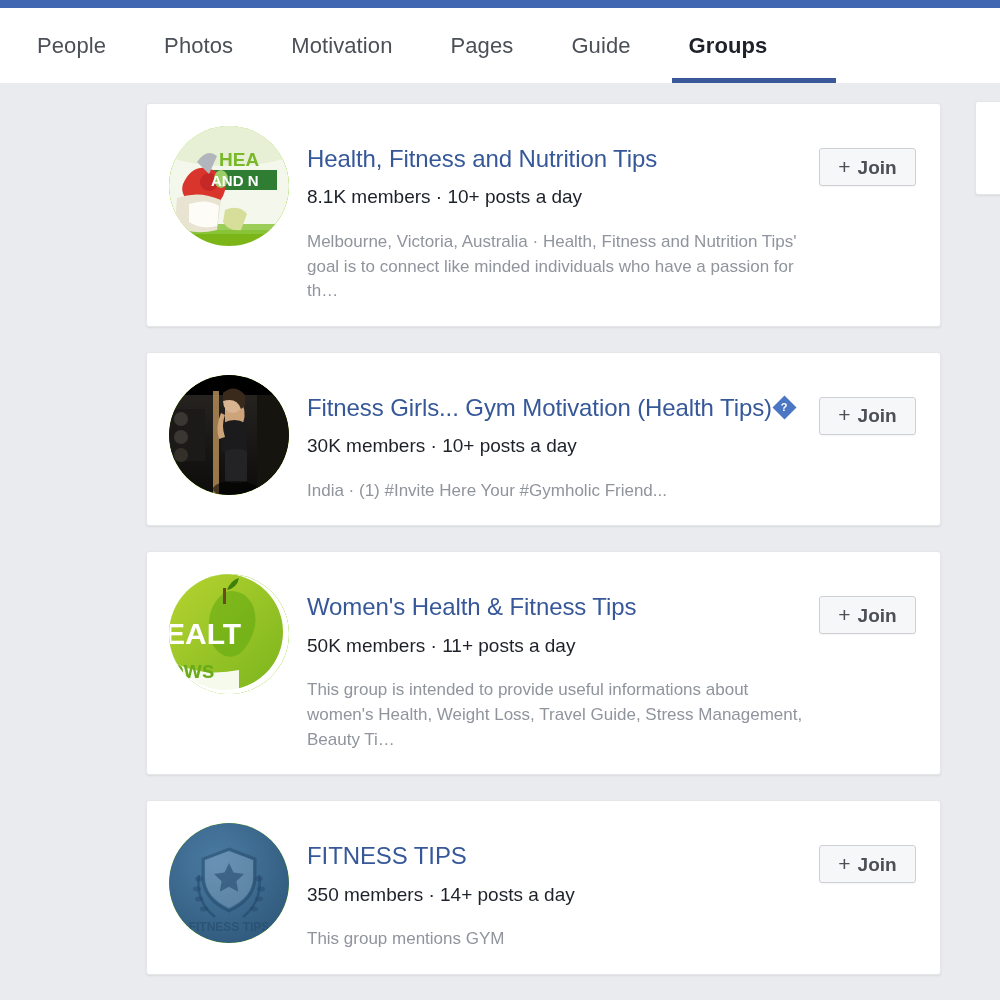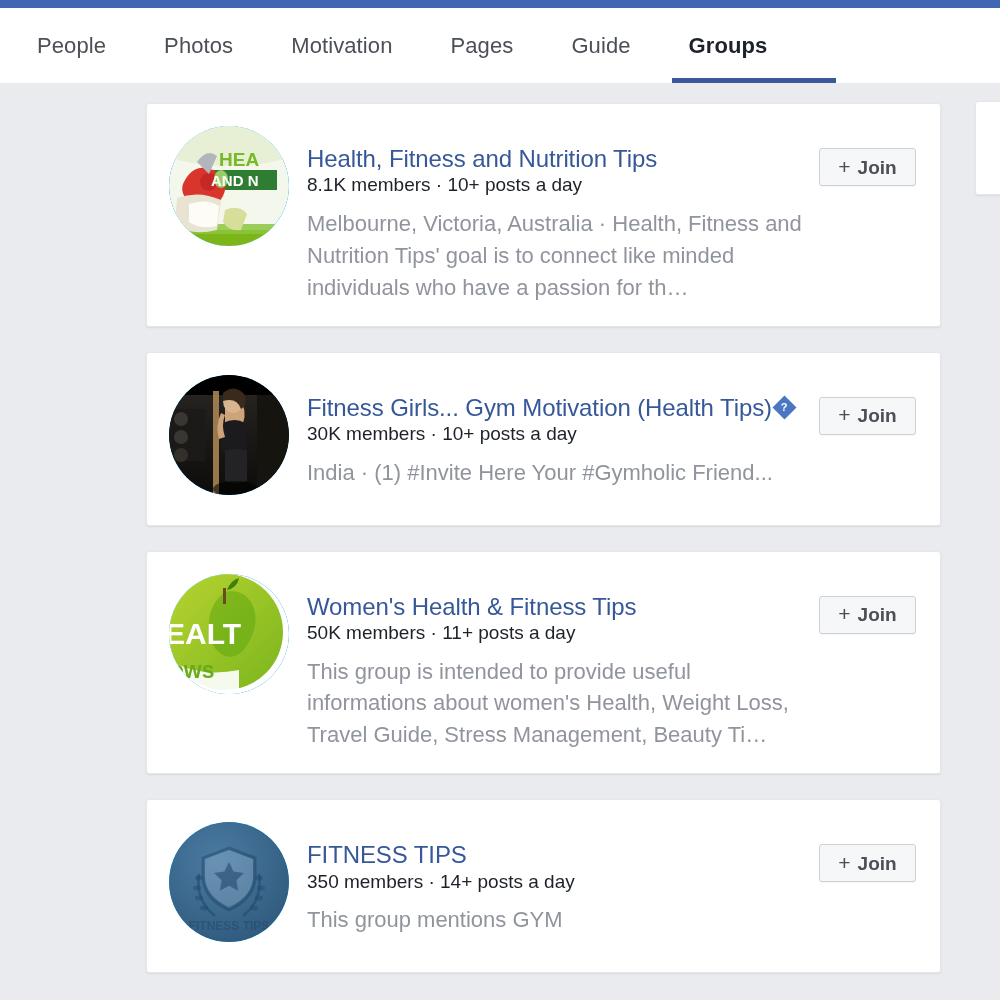--- a/index.html
+++ b/index.html
@@ -100,21 +100,21 @@
 
   
   .avatar {
     flex: 0 0 auto;
     width: 120px;
     height: 120px;
     border-radius: 50%;
     overflow: hidden;
     position: relative;
     margin-right: 18px;
-    background: #0ea5e9;
+    background: #84cc16;
   }
 
   .avatar svg { display: block; width: 120px; height: 120px; }
 
   
   .card-text {
     flex: 1 1 auto;
     min-width: 0;
     padding-top: 18px;
     padding-right: 4px;
@@ -149,27 +149,28 @@
     font-size: 11px;
     line-height: 1;
     color: #ffffff;
     text-align: center;
     font-weight: bold;
   }
 
   .group-meta {
     font-size: 19px;
     color: #1d2129;
+    margin-top: 12px;
     line-height: 1.3;
   }
 
   .group-desc {
-    font-size: 22px;
+    font-size: 17px;
     color: #90949c;
-    margin-top: 10px;
+    margin-top: 20px;
     line-height: 1.45;
   }
 
   
   .join-button {
     flex: 0 0 auto;
     margin-top: 22px;
     margin-left: 10px;
     width: 97px;
     height: 38px;

